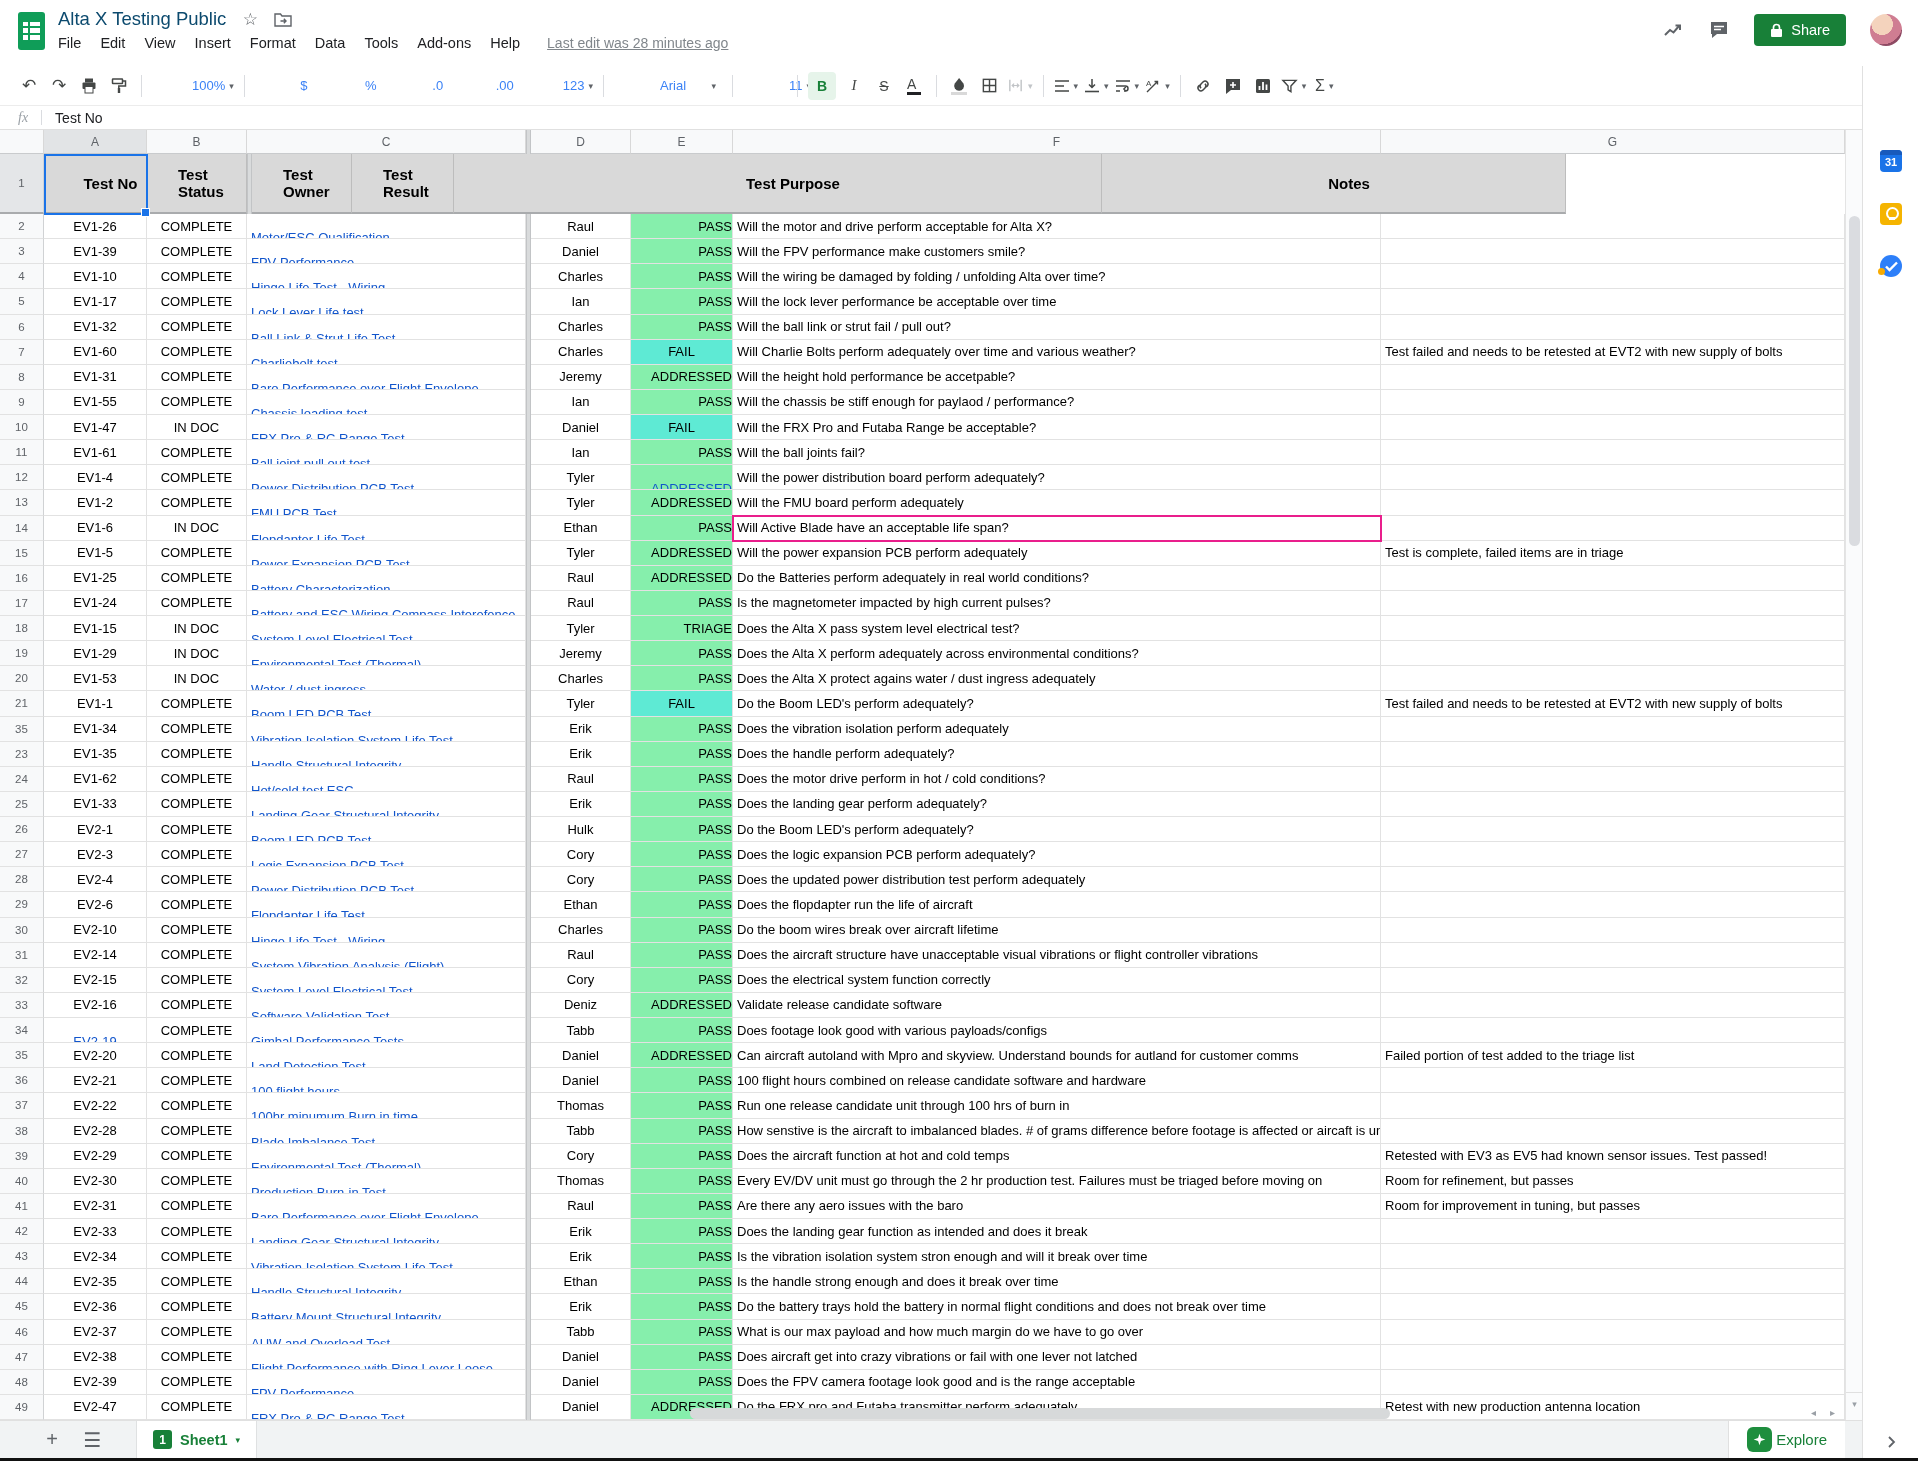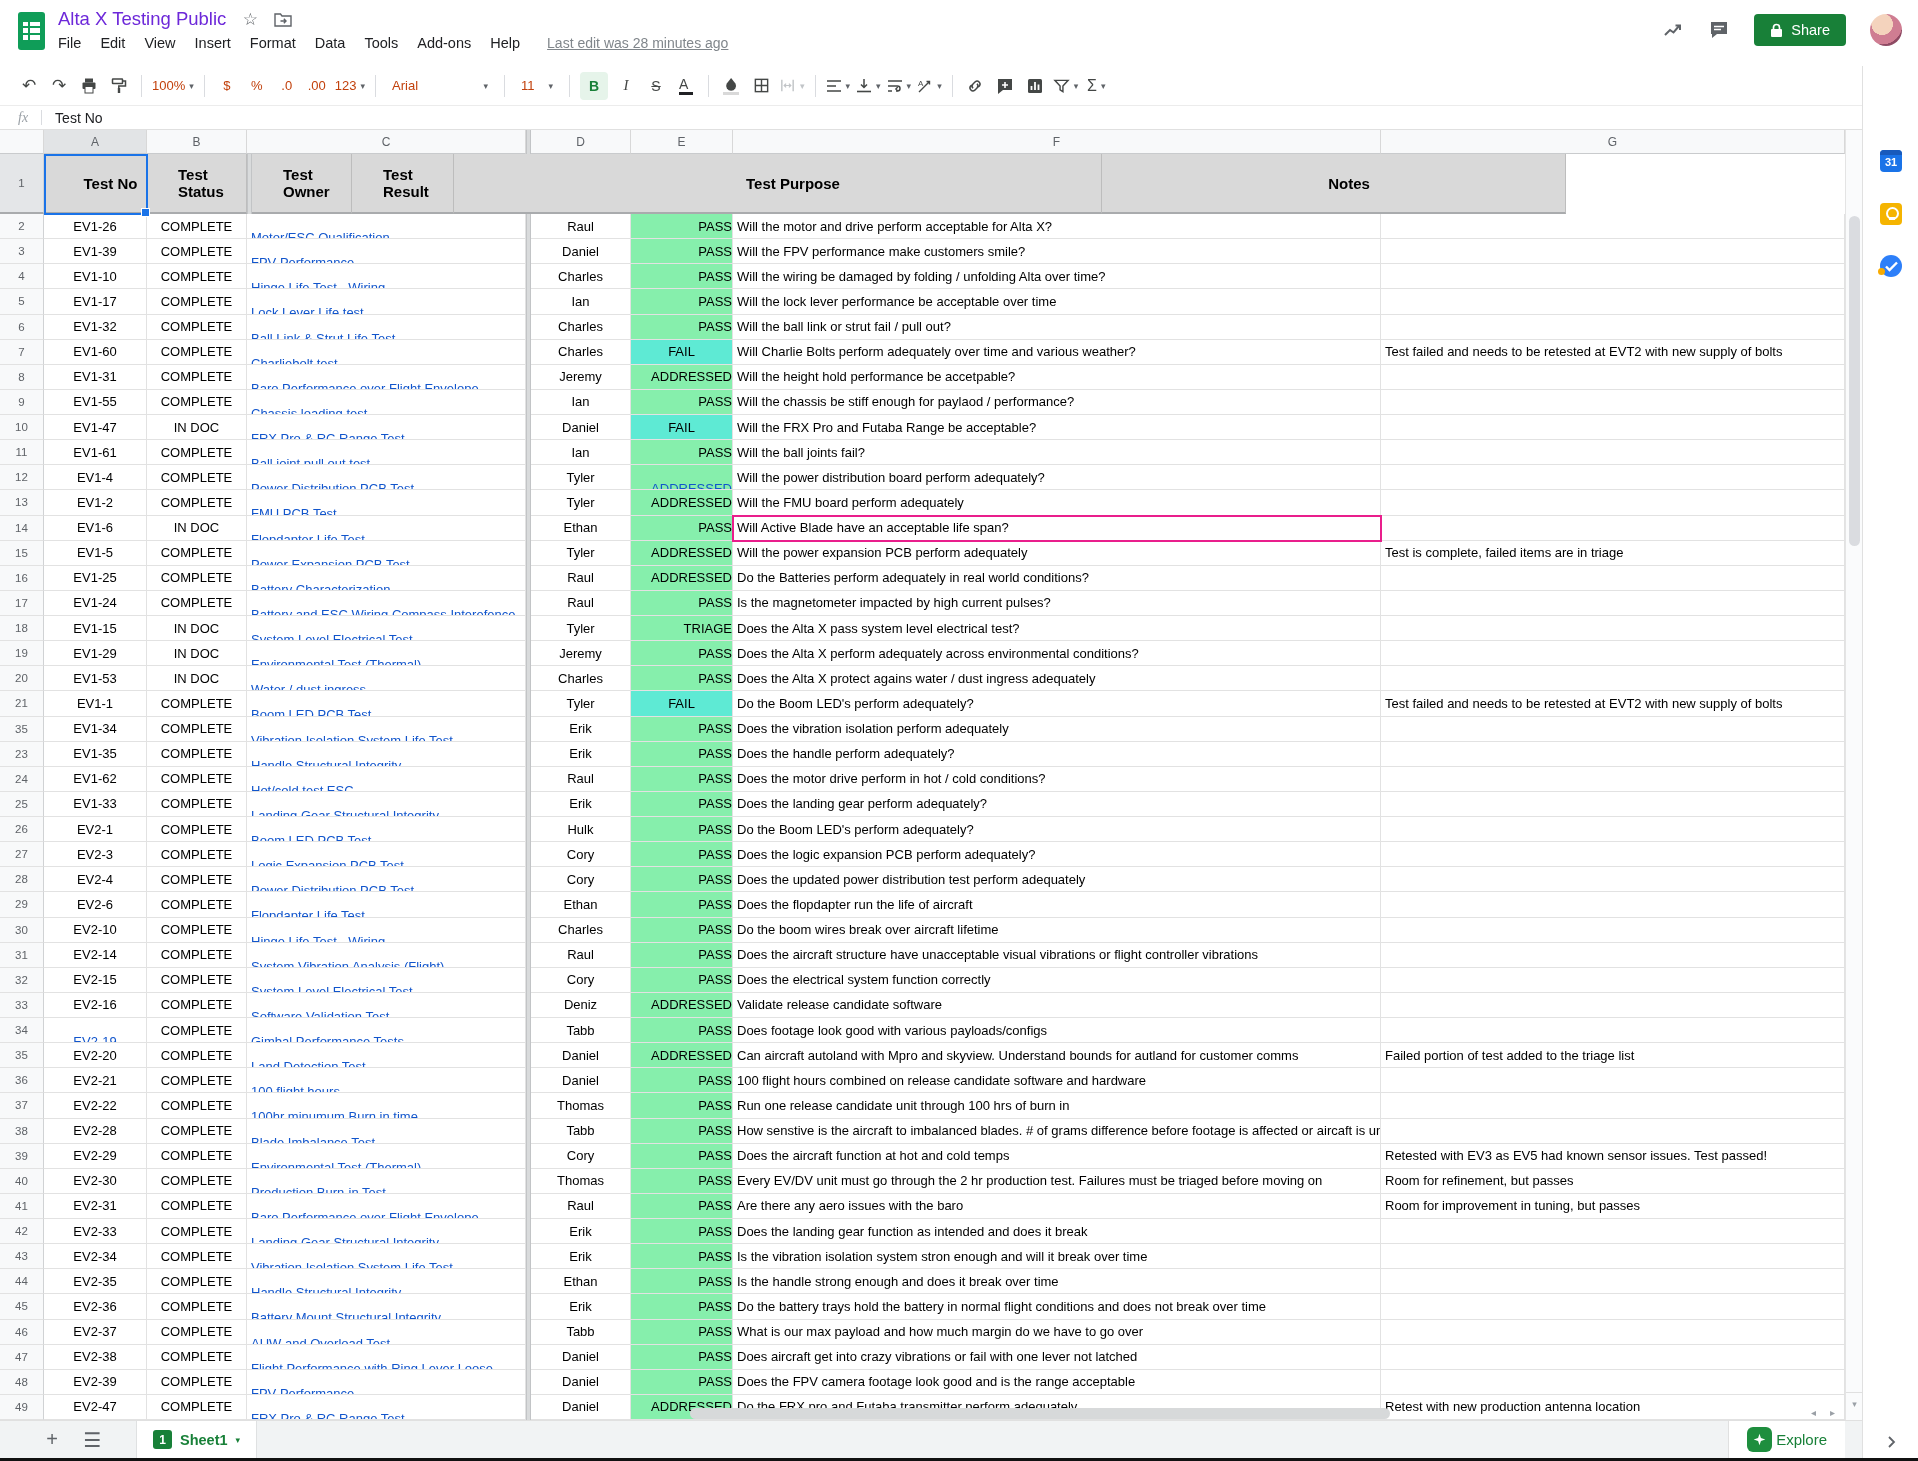--- a/index.html
+++ b/index.html
@@ -10,21 +10,21 @@
   
   .topbar{position:absolute;left:0;top:0;width:1918px;height:66px;background:#fff;}
   .logo{position:absolute;left:18px;top:12px;width:27px;height:38px;background:#0f9d58;border-radius:3px;}
   .logo .grid{position:absolute;left:5px;top:10px;width:17px;height:18px;background:
     linear-gradient(#fff,#fff);}
   .logo .grid::before{content:"";position:absolute;left:0;top:0;right:0;bottom:0;
     background:
       linear-gradient(90deg,transparent 5px,#0f9d58 5px,#0f9d58 7px,transparent 7px),
       linear-gradient(transparent 4px,#0f9d58 4px,#0f9d58 6px,transparent 6px,transparent 11px,#0f9d58 11px,#0f9d58 13px,transparent 13px);}
   .title-block{position:absolute;left:58px;top:8px;}
-  .doc-title{font-size:18.5px;color:#6d28d9;display:inline-block;vertical-align:middle;text-align:center;}
+  .doc-title{font-size:18.5px;color:#0c4a6e;display:inline-block;vertical-align:middle;text-align:center;}
   .title-icons{display:inline-block;vertical-align:middle;margin-left:12px;color:#5f6368;}
   .star{font-size:17px;margin-right:12px;}
   .menu-row{margin-top:5px;font-size:14.5px;color:#202124;display:flex;align-items:center;}
   .menu-item{margin-right:19px;cursor:default;}
   .last-edit{color:#80868b;text-decoration:underline;font-size:14px;margin-left:8px;}
   .top-right{position:absolute;right:16px;top:14px;display:flex;align-items:center;gap:24px;}
   .share-btn{display:flex;align-items:center;gap:8px;background:#188038;color:#fff;border-radius:4px;
     height:32px;padding:0 16px;font-size:14.5px;font-weight:500;}
   .avatar{width:32px;height:32px;border-radius:50%;
     background:radial-gradient(circle at 38% 32%,#f4d3bd 0 36%,#cf7d92 37% 68%,#8e4a63 69%);}
@@ -35,21 +35,21 @@
     border-bottom:1px solid #ececec;display:flex;align-items:center;padding-left:14px;}
   .tbi{display:flex;align-items:center;justify-content:center;height:28px;min-width:24px;
     margin:0 3px;color:#444746;font-size:14px;white-space:nowrap;}
   .tbsep{width:1px;height:22px;background:#dadce0;margin:0 7px;flex:0 0 auto;}
   .caret{font-size:9px;color:#5f6368;margin-left:4px;}
   .tb-bold{background:#e6f4ea;border-radius:4px;color:#188038;font-weight:bold;width:28px;}
   .tb-italic{font-style:italic;font-family:"Liberation Serif",serif;font-size:15px;}
   .tb-strike{text-decoration:line-through;}
   .tb-color{border-bottom:3px solid #202124;line-height:15px;height:auto;min-width:14px;}
   .tb-fill{border-bottom:3px solid #d9d9d9;padding-bottom:1px;}
-  .tb-num{font-size:13px;color:#c2410c;}
+  .tb-num{font-size:13px;color:#3b82f6;margin-left:40px;}
   .tb-disabled{color:#c1c4c7;}
   .tb-disabled svg *{stroke:#c1c4c7 !important;fill:none !important;}
   .collapse-caret{position:absolute;right:14px;top:74px;color:#5f6368;}
 
   
   .fxbar{position:absolute;left:0;top:106px;width:1862px;height:24px;background:#fff;
     border-bottom:1px solid #e0e0e0;display:flex;align-items:center;}
   .fx{font-family:"Liberation Serif",serif;font-style:italic;color:#9aa0a6;font-size:14px;margin-left:18px;}
   .fxdiv{width:1px;height:15px;background:#dadce0;margin:0 13px;}
   .fxval{font-size:14px;color:#202124;}

